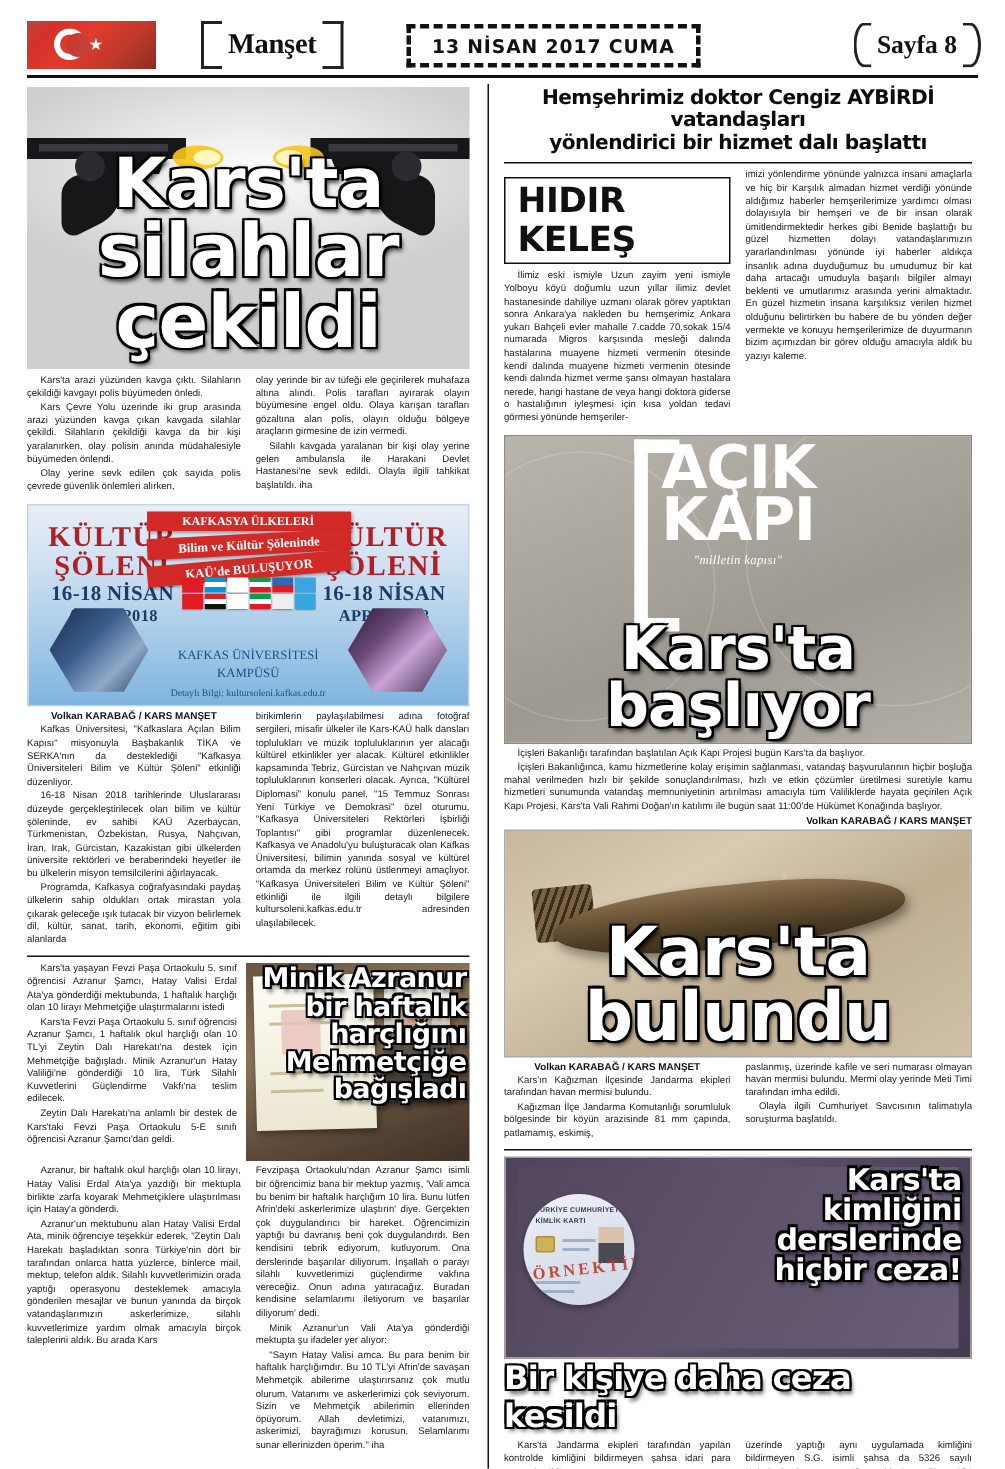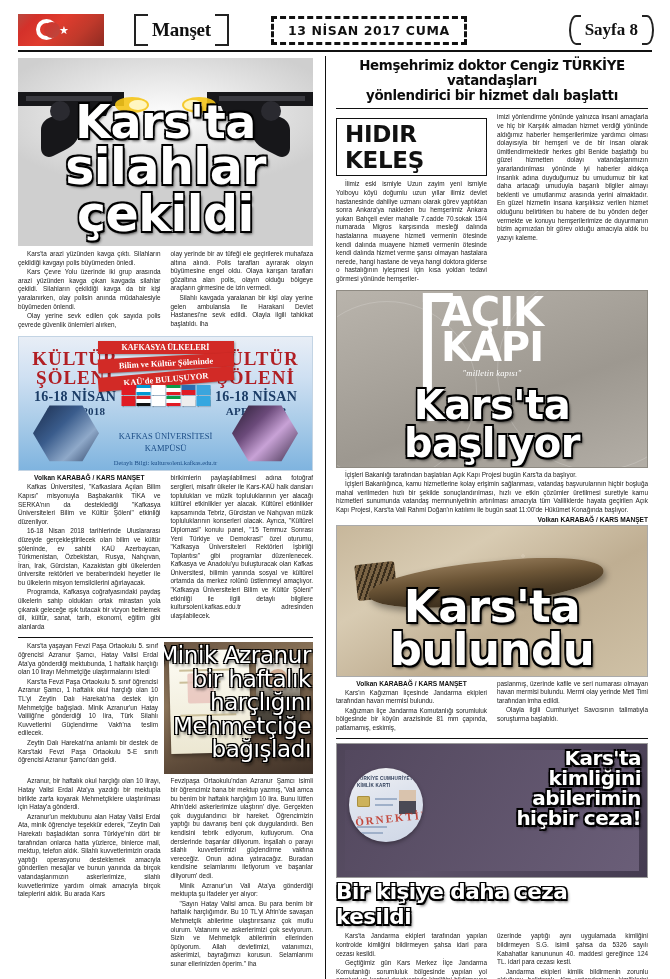--- a/index.html
+++ b/index.html
@@ -180,41 +180,41 @@
     position:absolute; right:9%; top:12%; width:44px; height:76px;
     background:linear-gradient(180deg,#f4f1ea 0%, #dcd6c8 30%, #5a5347 55%, #3a3630 100%);
     box-shadow:1px 2px 4px rgba(0,0,0,.45);
   }
   .azr-photo .portrait .face{
     position:absolute; left:28%; top:14%; width:20px;height:22px; border-radius:48%;
     background:#cfa98f;
   }
   .azr-hl {
     position:absolute; right:2px; top:2px; width:155px;
-    font-family:"DejaVu Sans", sans-serif; font-weight:normal; color:#fff;
-    font-size:23px; line-height:1.02; text-align:right; letter-spacing:-.4px;
+    font-family:"DejaVu Sans", sans-serif; font-weight:bold; color:#fff;
+    font-size:18px; line-height:1.02; text-align:right; letter-spacing:-.4px;
     text-shadow:-1.4px -1.4px 0 #000,1.4px -1.4px 0 #000,-1.4px 1.4px 0 #000,1.4px 1.4px 0 #000, 2px 3px 3px rgba(0,0,0,.6);
   }
 
   
   .r-head {
     font-family:"DejaVu Sans", sans-serif; font-weight:bold; font-size:13.4px;
     line-height:1.13; text-align:center; color:#0c0c0c; letter-spacing:-.35px;
     margin-top:2px;
   }
   .hidir {
     display:inline-block; border:1.5px solid #111; padding:2px 8px;
     font-family:"DejaVu Sans", sans-serif; font-weight:bold; font-size:23px;
     letter-spacing:-.3px; margin:5px 0 4px 0; color:#111;
   }
   .sep { border-top:1.5px solid #111; margin:5px 0 4px; }
 
   
   .acik {
-    height:178px; position:relative; overflow:hidden;
+    height:206px; position:relative; overflow:hidden;
     background: linear-gradient(160deg,#b9b4ac 0%, #a9a49c 35%, #9d9890 60%, #b3aea6 100%);
     border:1px solid #8e8a82;
   }
   .acik .ring {
     position:absolute; border:1px solid rgba(255,255,255,.18); border-radius:50%;
   }
   .acik-logo { position:absolute; left:50%; transform:translateX(-50%); top:4px; text-align:left; }
   .acik-logo .lt {
     font-family:"DejaVu Sans", sans-serif; font-weight:bold; color:#fff;
     font-size:40px; line-height:.88; letter-spacing:-1px;
@@ -440,21 +440,21 @@
         </div>
       </div>
 
     </div>
 
     <div class="col-div"></div>
 
     <div class="col-right">
 
       <div class="r-head">
-        <div>Hemşehrimiz doktor Cengiz TÜRKİYE vatandaşları</div>
+        <div>Hemşehrimiz doktor Cengiz AYBİRDİ vatandaşları</div>
         <div>yönlendirici bir hizmet dalı başlattı</div>
       </div>
       <div class="sep"></div>
       <div class="body2">
         <div>
           <div style="text-align:left;">
             <span class="hidir">HIDIR KELEŞ</span>
           </div>
           <p class="bt">İlimiz eski ismiyle Uzun zayim yeni ismiyle Yolboyu köyü doğumlu uzun yıllar ilimiz devlet hastanesinde dahiliye uzmanı olarak görev yaptıktan sonra Ankara'ya nakleden bu hemşerimiz Ankara yukarı Bahçeli evler mahalle 7.cadde 70.sokak 15/4 numarada Migros karşısında mesleği dalında hastalarına muayene hizmeti vermenin ötesinde kendi dalında muayene hizmeti vermenin ötesinde kendi dalında hizmet verme şansı olmayan hastalara nerede, hangi hastane de veya hangi doktora giderse o hastalığının iyleşmesi için kısa yoldan tedavi görmesi yönünde hemşeriler-</p>
         </div>
@@ -510,21 +510,21 @@
           <div class="photo"></div>
           <div class="ln" style="left:26px;top:30px;width:22px;"></div>
           <div class="ln" style="left:26px;top:36px;width:18px;"></div>
           <div class="ln" style="left:8px;top:58px;width:30px;"></div>
           <div class="ln" style="left:8px;top:64px;width:26px;"></div>
           <div class="red">ÖRNEKTİR</div>
         </div>
         <div class="hl">
           <div>Kars'ta</div>
           <div>kimliğini</div>
-          <div>abilerimin</div>
+          <div>derslerinde</div>
           <div>hiçbir ceza!</div>
         </div>
       </div>
       <div class="ceza-strip">Bir kişiye daha ceza kesildi</div>
 
       <div class="body2" style="margin-top:3px;">
         <div>
           <p class="bt">Kars'ta Jandarma ekipleri tarafından yapılan kontrolde kimliğini bildirmeyen şahsa idari para cezası kesildi.</p>
           <p class="bt">Geçtiğimiz gün Kars Merkez İlçe Jandarma Komutanlığı sorumluluk bölgesinde yapılan yol emniyet ve kontrol devriyesinde kimliğini bildirmeyen F.Ş. isimli şahsa idari para cezası kesilmişti. Jandarma ekipleri Kars-Digor karayolu</p>
         </div>

